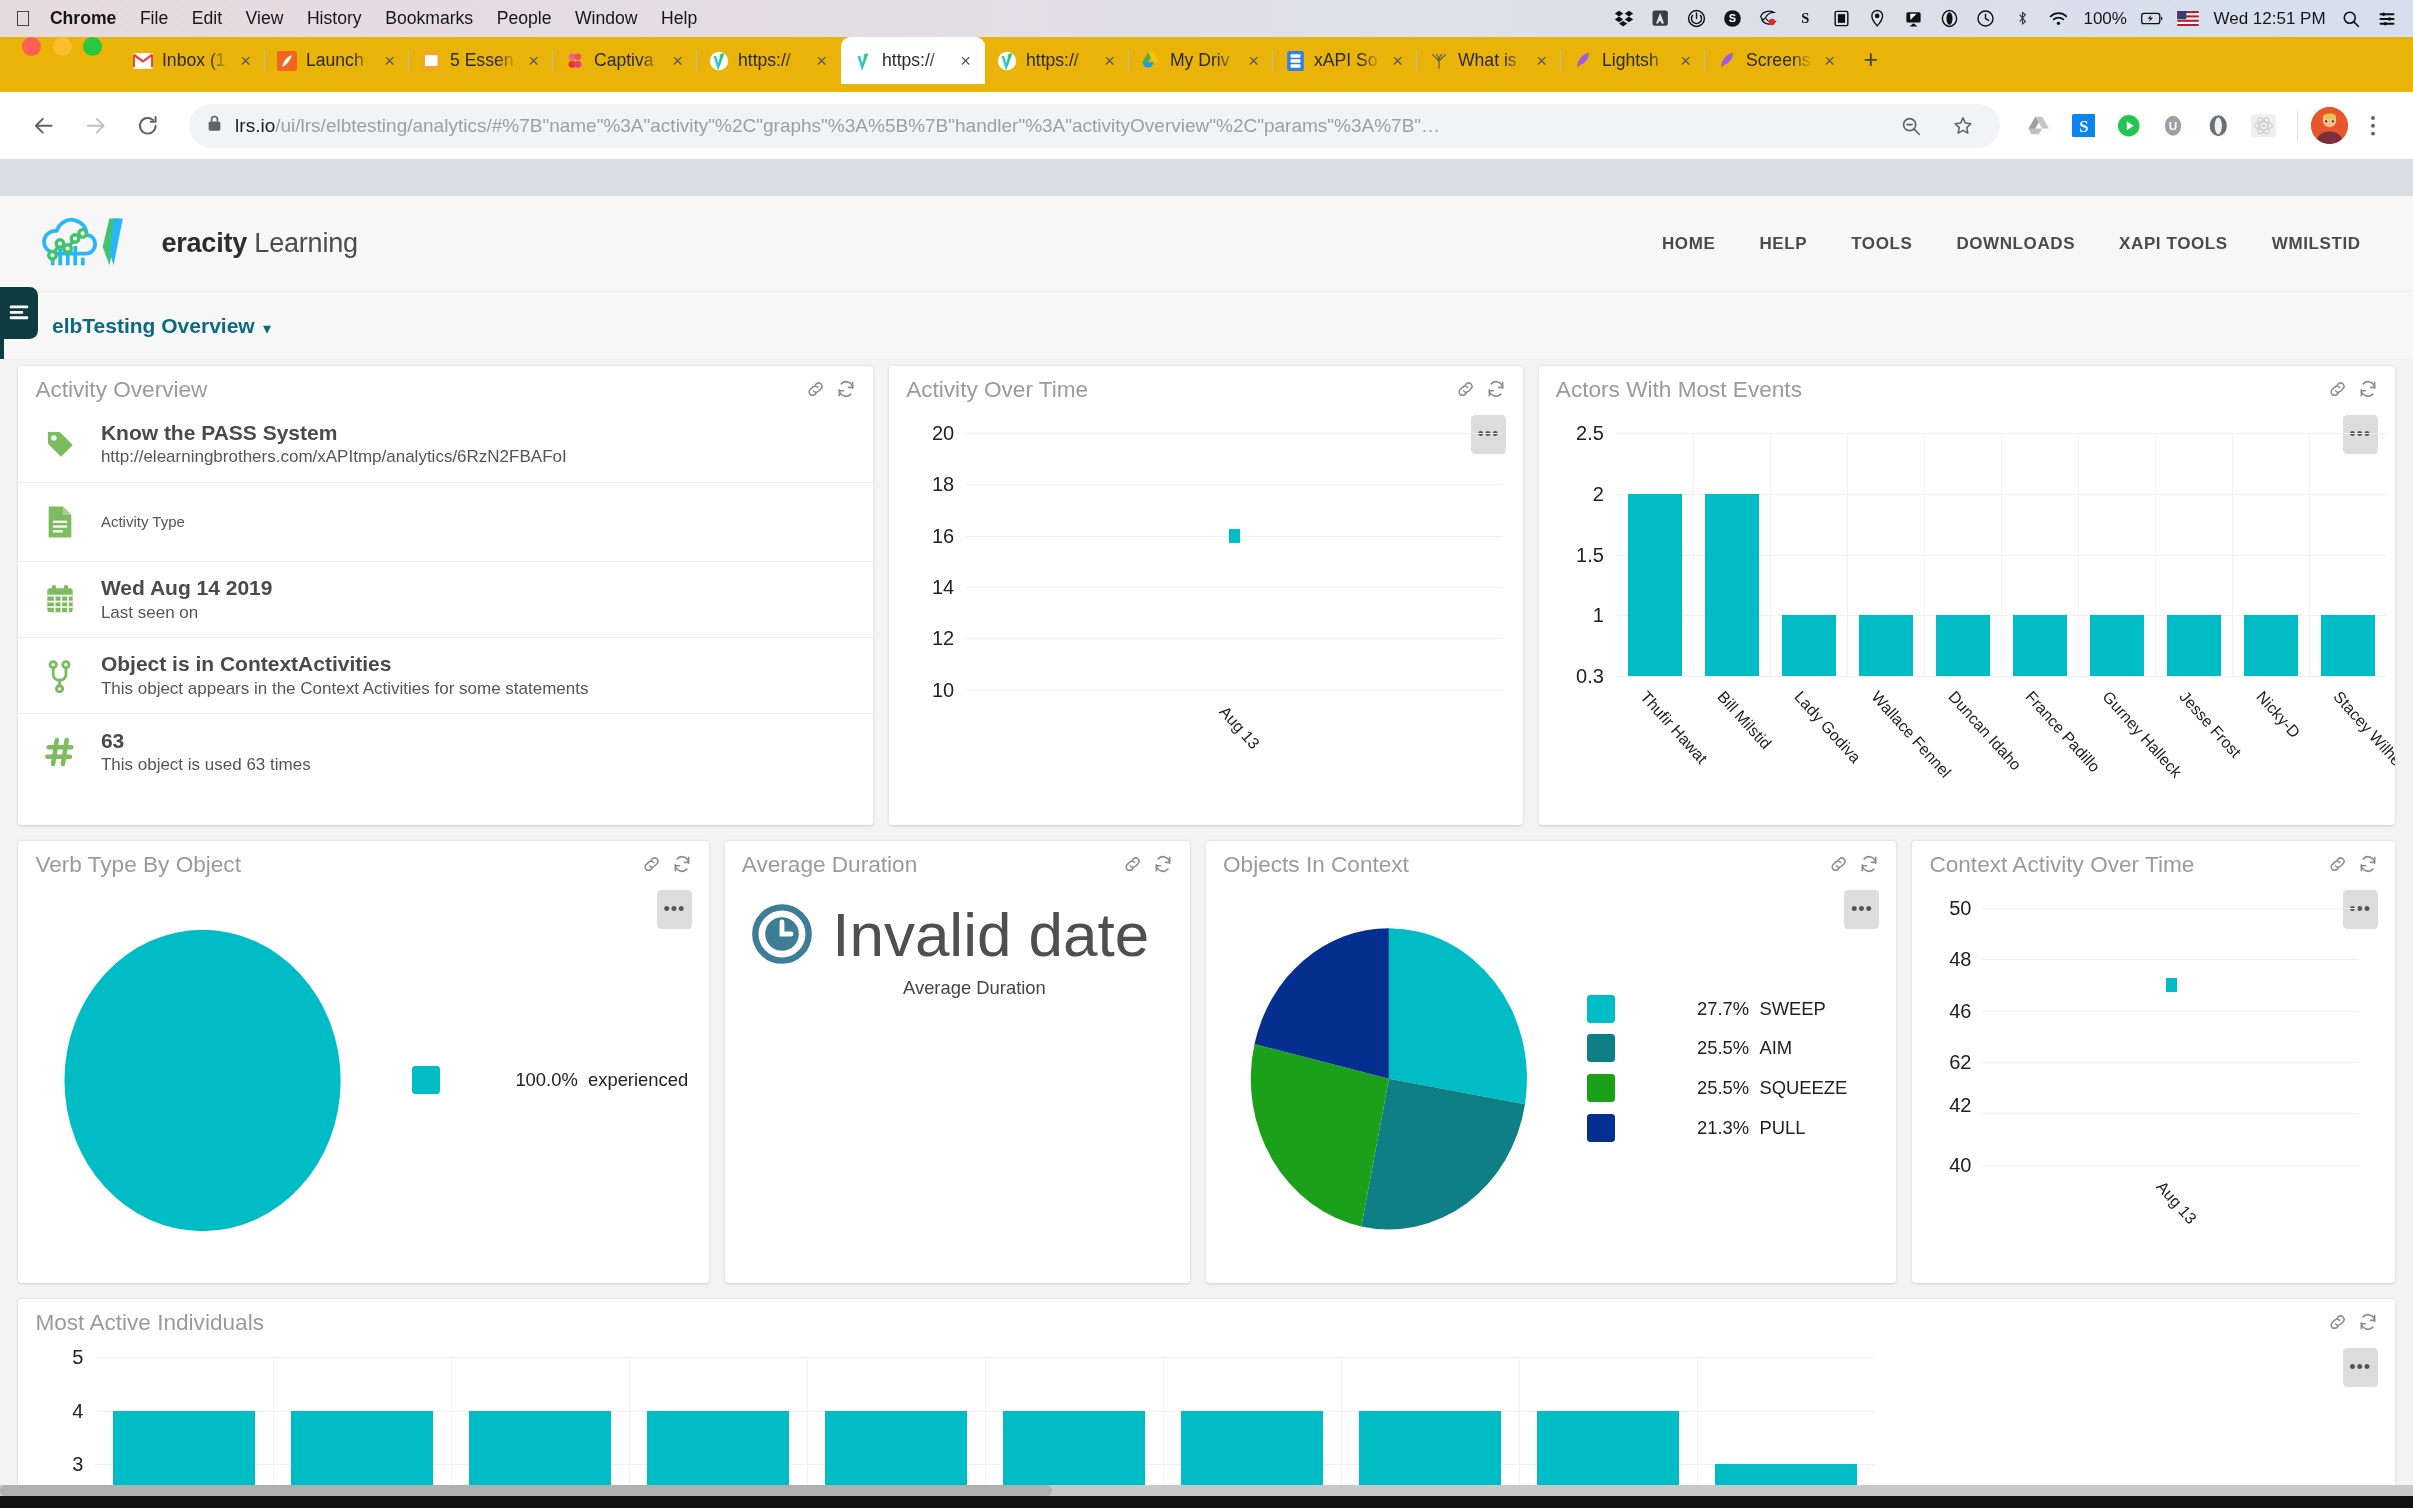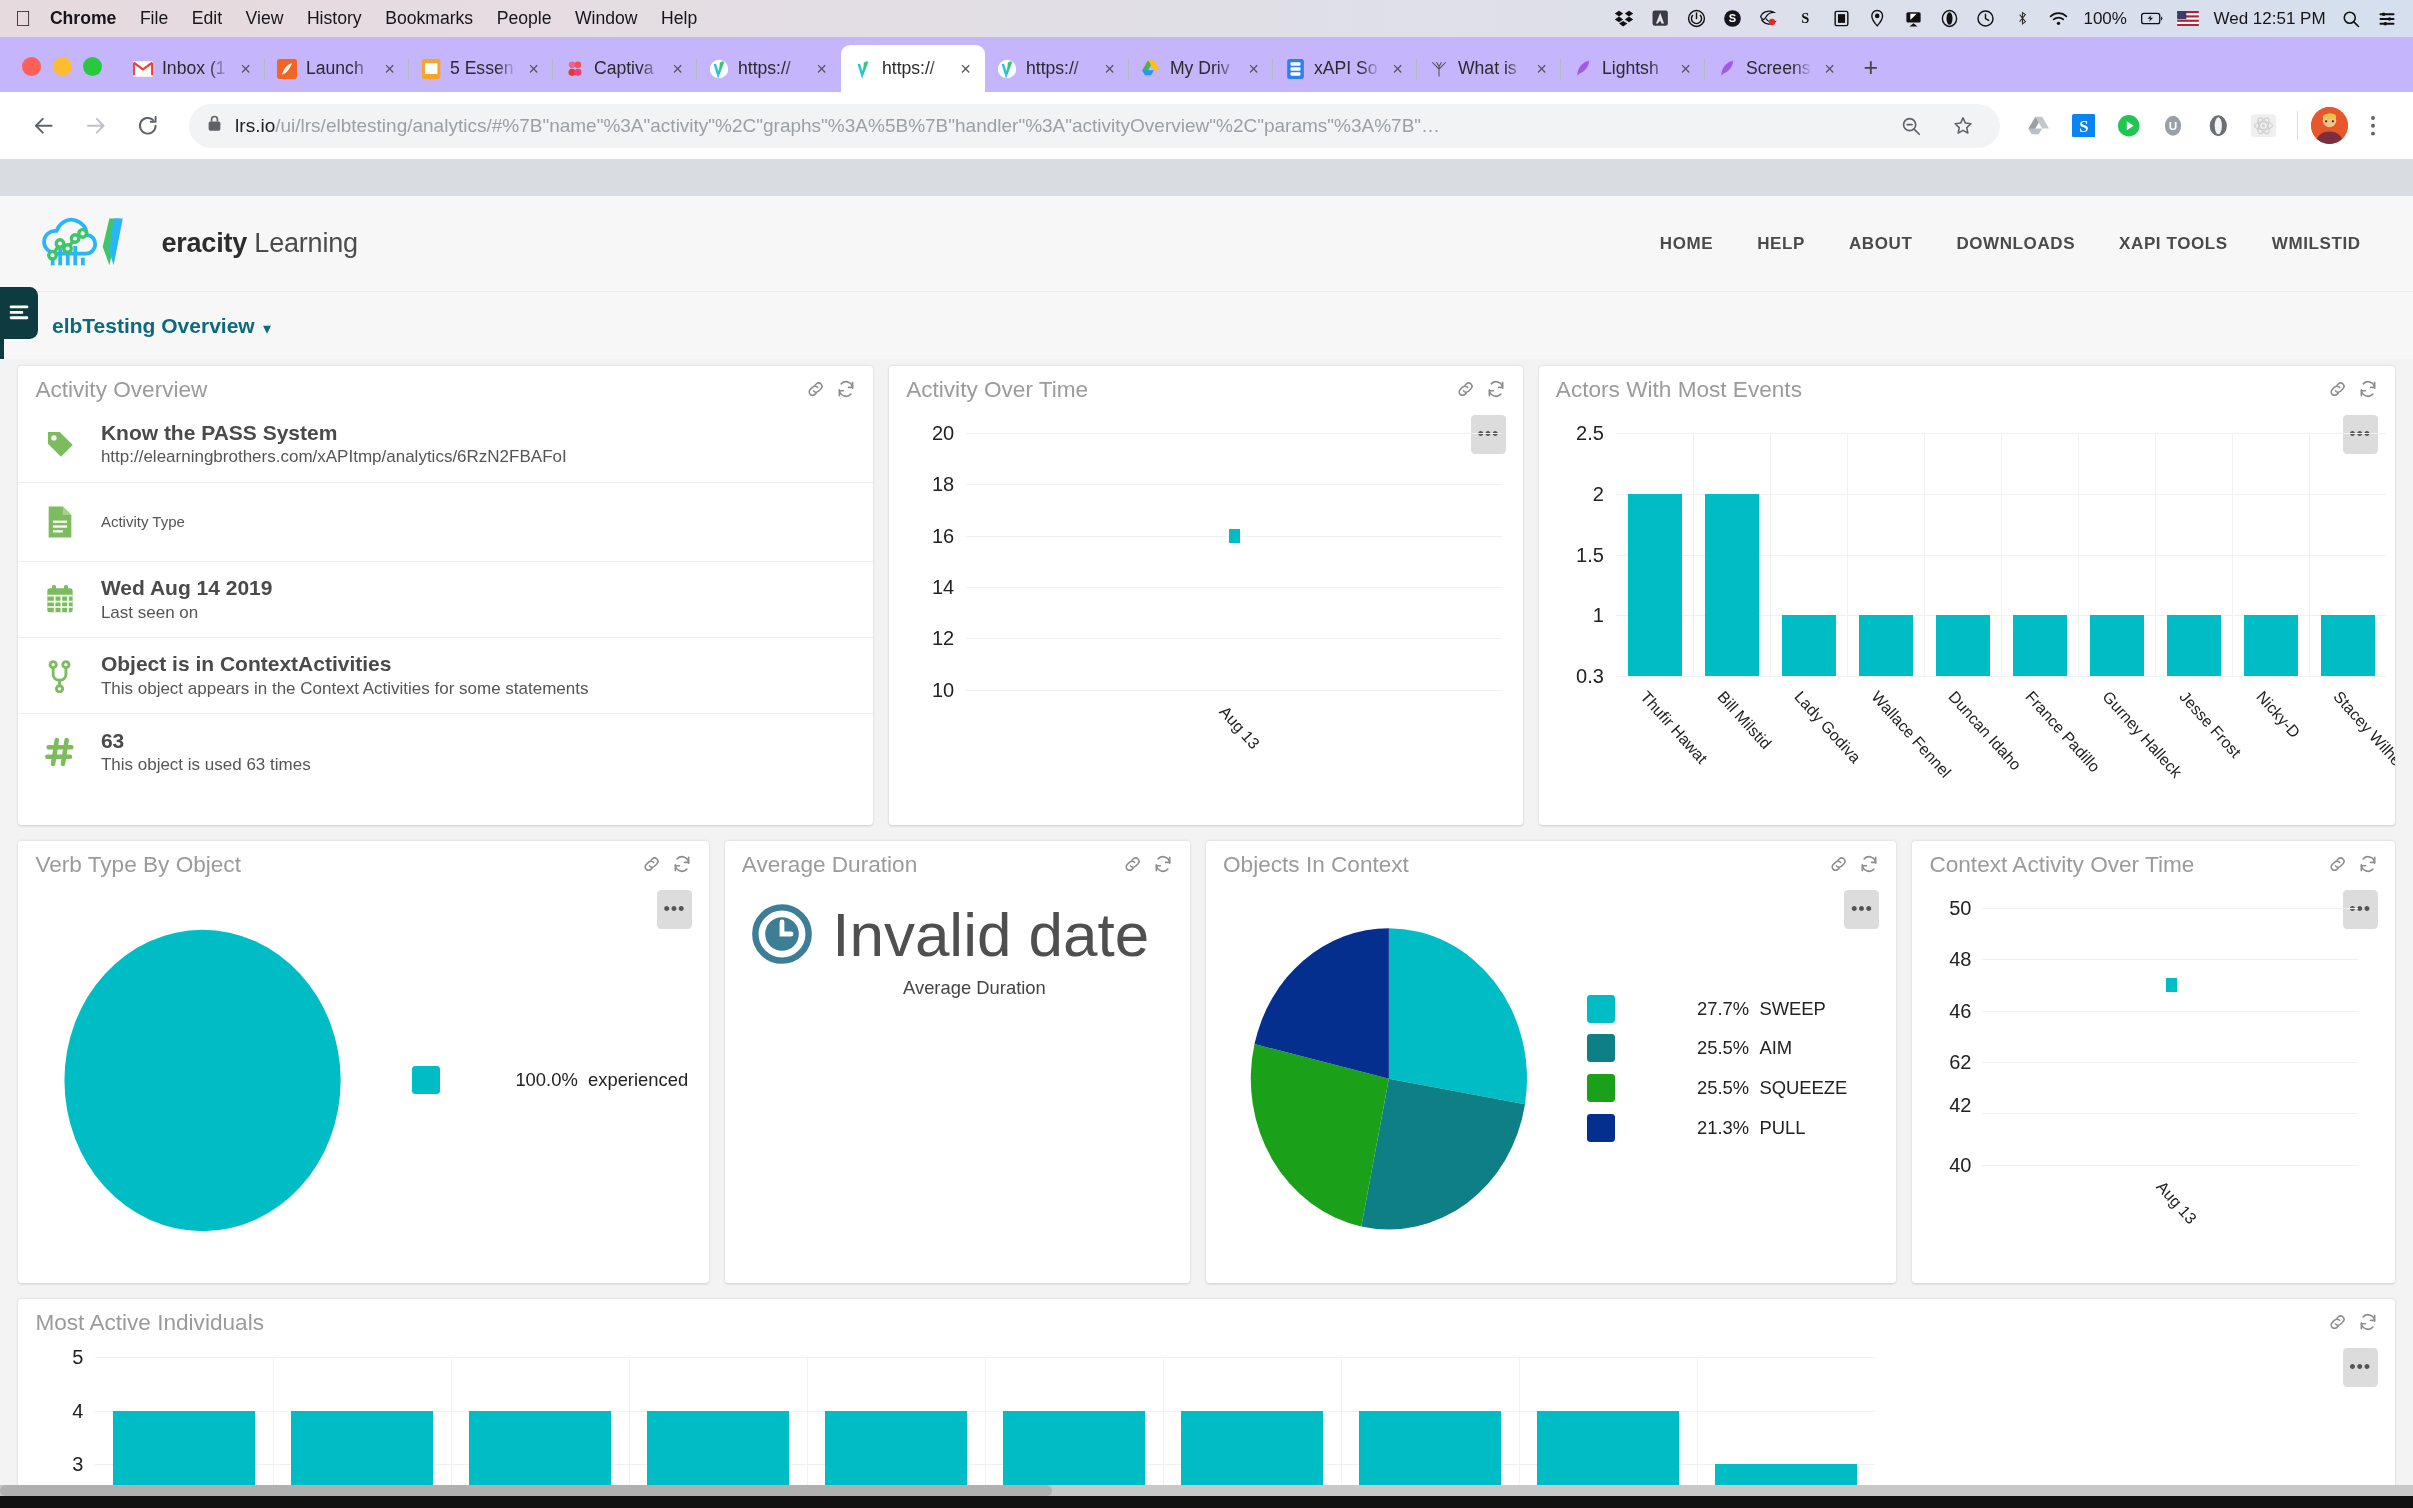--- a/index.html
+++ b/index.html
@@ -27,22 +27,22 @@
   .tray .txt{ font-size:17px; white-space:nowrap; }
 
   svg.ti{ display:block; }
 
   
   #chrome-window{
     position:absolute; top:37px; left:0; width:2413px; height:1472px;
     background:#d9dde1;
   }
   #tabstrip{
-    height:55px; display:flex; align-items:flex-end; padding-left:22px; padding-right:8.4px;
-    background:#c4b5fd;
+    height:55px; display:flex; align-items:flex-start; padding-left:22px; padding-right:8.4px;
+    background:#eab308;
   }
   .traffic{ display:flex; gap:11.7px; align-items:center; padding-bottom:16px; margin-right:18.4px; }
   .traffic i{ width:19px; height:19px; border-radius:50%; display:block; }
   .tab{
     height:47px; min-width:0; width:144px; display:flex; align-items:center;
     padding:0 10px 0 11.7px; gap:7.5px; border-radius:9.2px 9.2px 0 0;
     position:relative; flex:0 0 auto;
   }
   .tab .favicon{ width:22px; height:22px; flex:0 0 22px; display:flex; align-items:center; justify-content:center;
                  font-size:16px; line-height:1; border-radius:2.5px; overflow:hidden;}
@@ -582,21 +582,21 @@
             <circle cx="58" cy="28" r="4.5"></circle>
           </g>
           <path d="M90 10 L102 10 L90 66 L82 44 Z" fill="#3ec56b"></path>
           <path d="M95 10 L106 10 L95 66 L90 50 Z" fill="#29b6f6"></path>
         </svg>
         <span class="wordmark"><b>eracity</b><span> Learning</span></span>
       </div>
       <div id="sitenav">
         <a href="#">HOME</a>
         <a href="#">HELP</a>
-        <a href="#">ABOUT</a>
+        <a href="#">TOOLS</a>
         <a href="#">DOWNLOADS</a>
         <a href="#">XAPI TOOLS</a>
         <a href="#">WMILSTID</a>
       </div>
     </div>
 
     <div id="crumbbar">
       <div id="hamburger">
         <svg width="22" height="20" viewBox="0 0 26 24">
             <g fill="#fff">

